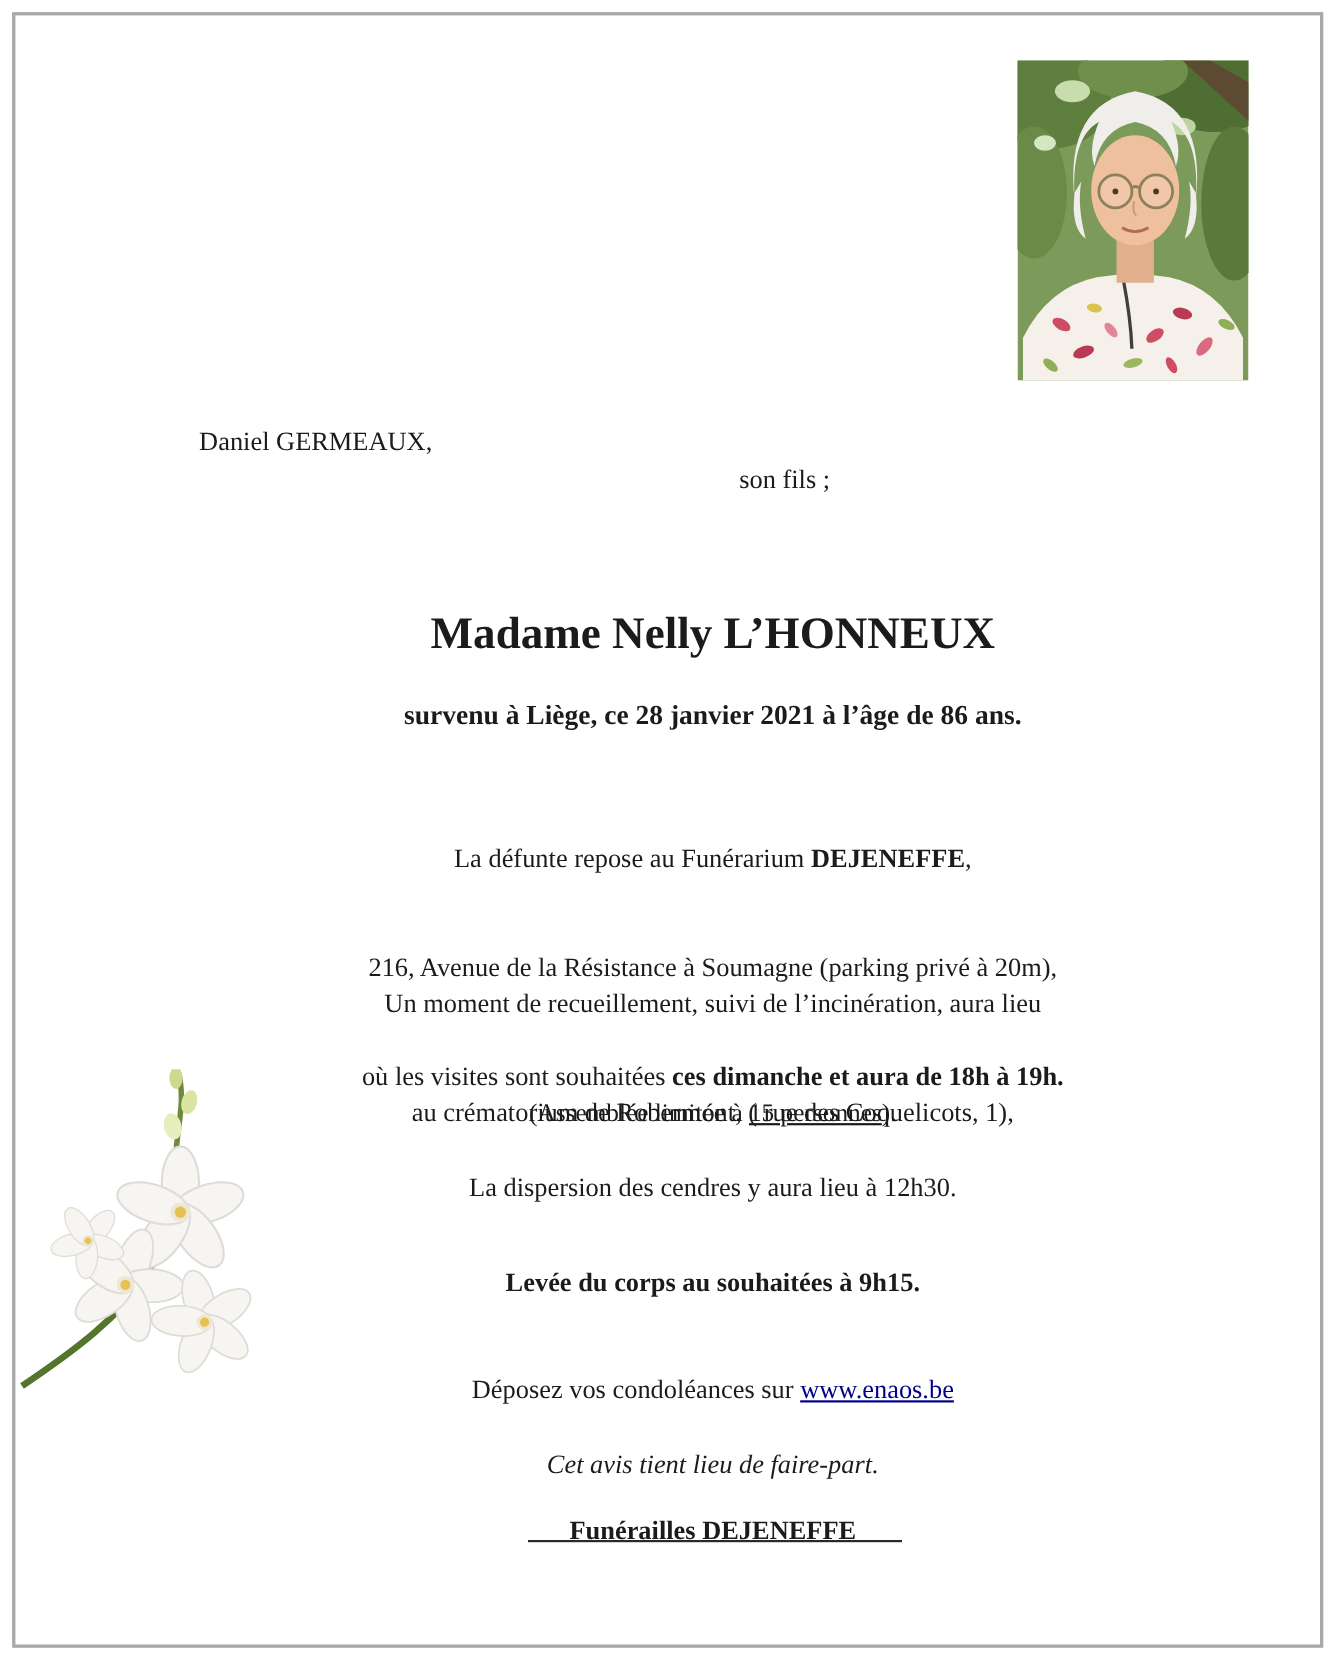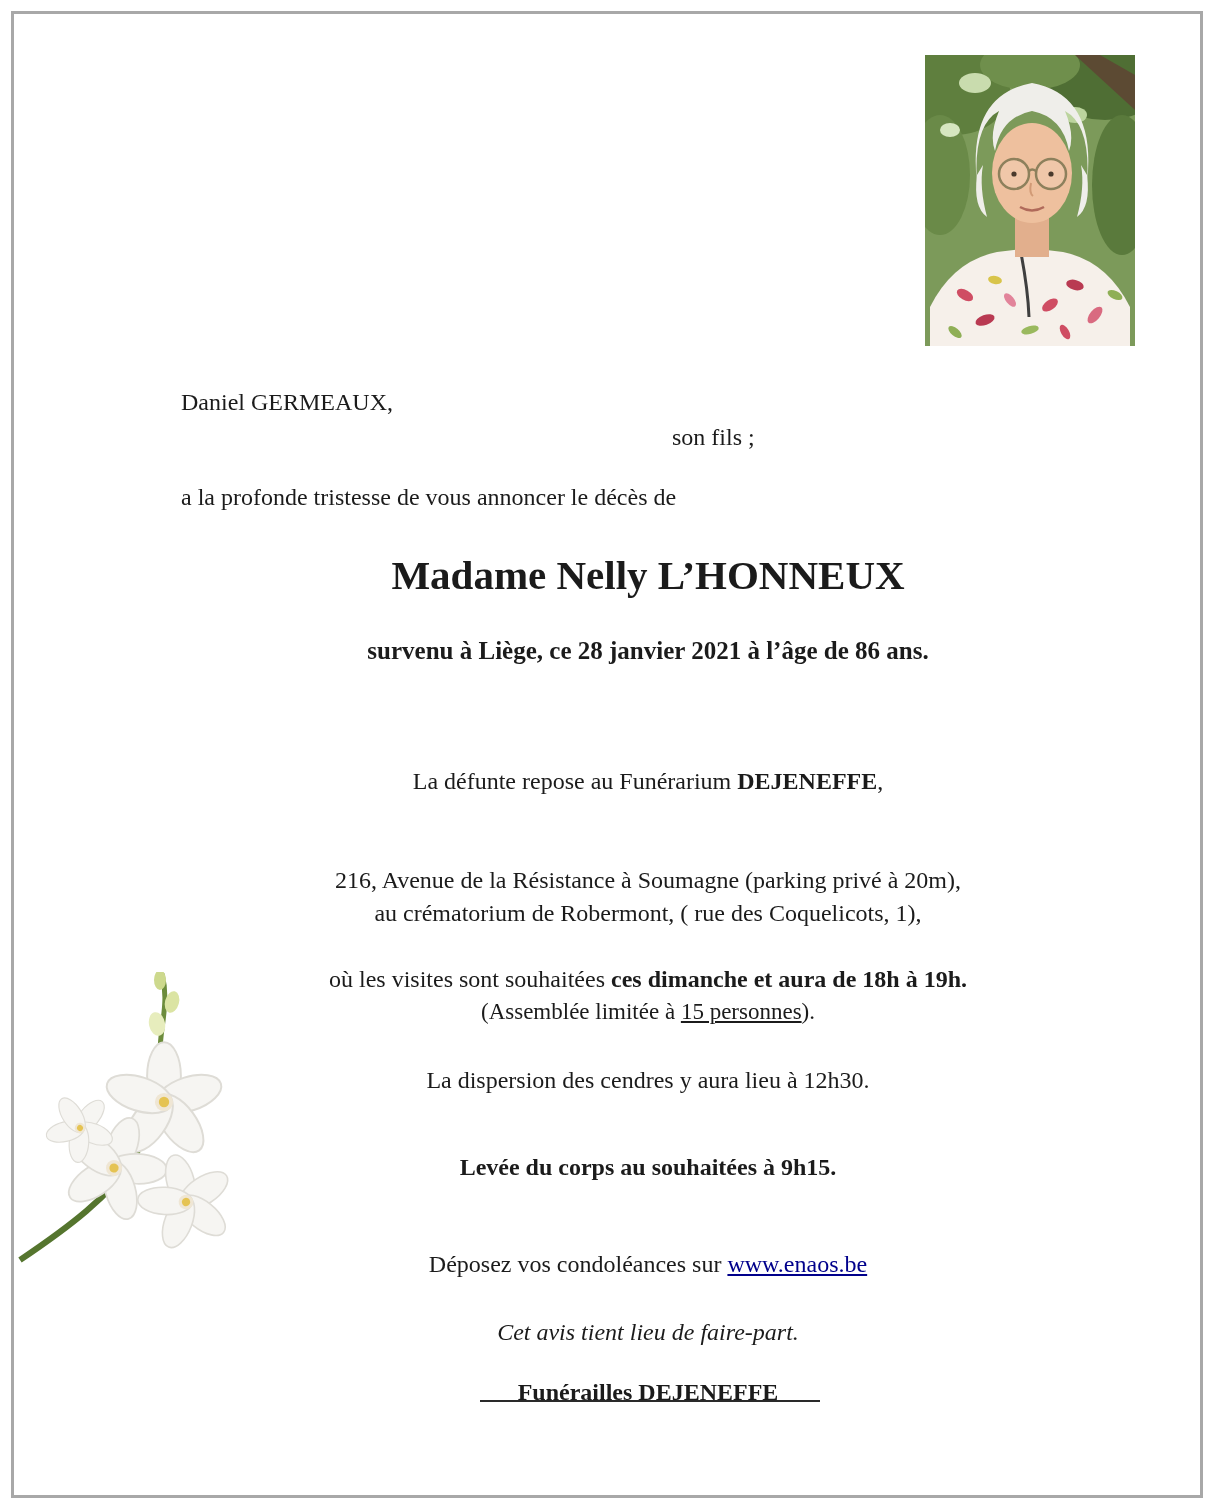--- a/index.html
+++ b/index.html
@@ -120,33 +120,33 @@
       <ellipse cx="143" cy="52" rx="8" ry="12" fill="#e7edbd" transform="rotate(-12 143 52)"></ellipse>
       <use href="#orchidFlower" transform="translate(150,130) scale(1.3)"></use>
       <use href="#orchidFlower" transform="translate(100,196) scale(1.15) rotate(20)"></use>
       <use href="#orchidFlower" transform="translate(172,230) scale(1.05) rotate(-15)"></use>
       <use href="#orchidFlower" transform="translate(66,156) scale(0.75) rotate(40)"></use>
     </svg>
   </div>
 
   <div class="blk t-announcer">Daniel GERMEAUX,</div>
   <div class="blk t-relation">son fils ;</div>
-  <div class="blk t-intro">a la profonde tristesse de vous annoncer le décès de</div>
 
   <h1 class="blk c t-name">Madame Nelly L’HONNEUX</h1>
 
   <div class="blk c t-death">survenu à Liège, ce 28 janvier 2021 à l’âge de 86 ans.</div>
 
   <div class="blk c t-repose">
     <div><span>La défunte repose au Funérarium </span><span class="b">DEJENEFFE</span><span>,</span></div>
     <div>216, Avenue de la Résistance à Soumagne (parking privé à 20m),</div>
     <div><span>où les visites sont souhaitées </span><span class="b">ces dimanche et aura de 18h à 19h.</span></div>
   </div>
 
   <div class="blk c t-ceremony">
+    <div>Un moment de recueillement, suivi de l’incinération, aura lieu</div>
     <div>au crématorium de Robermont, ( rue des Coquelicots, 1),</div>
   </div>
 
 
   <div class="blk c t-assembly"><span>(Assemblée limitée à </span><span class="u">15 personnes</span><span>).</span></div>
 
   <div class="blk c t-dispersion">La dispersion des cendres y aura lieu à 12h30.</div>
 
   <div class="blk c t-levee">Levée du corps au souhaitées à 9h15.</div>
 

